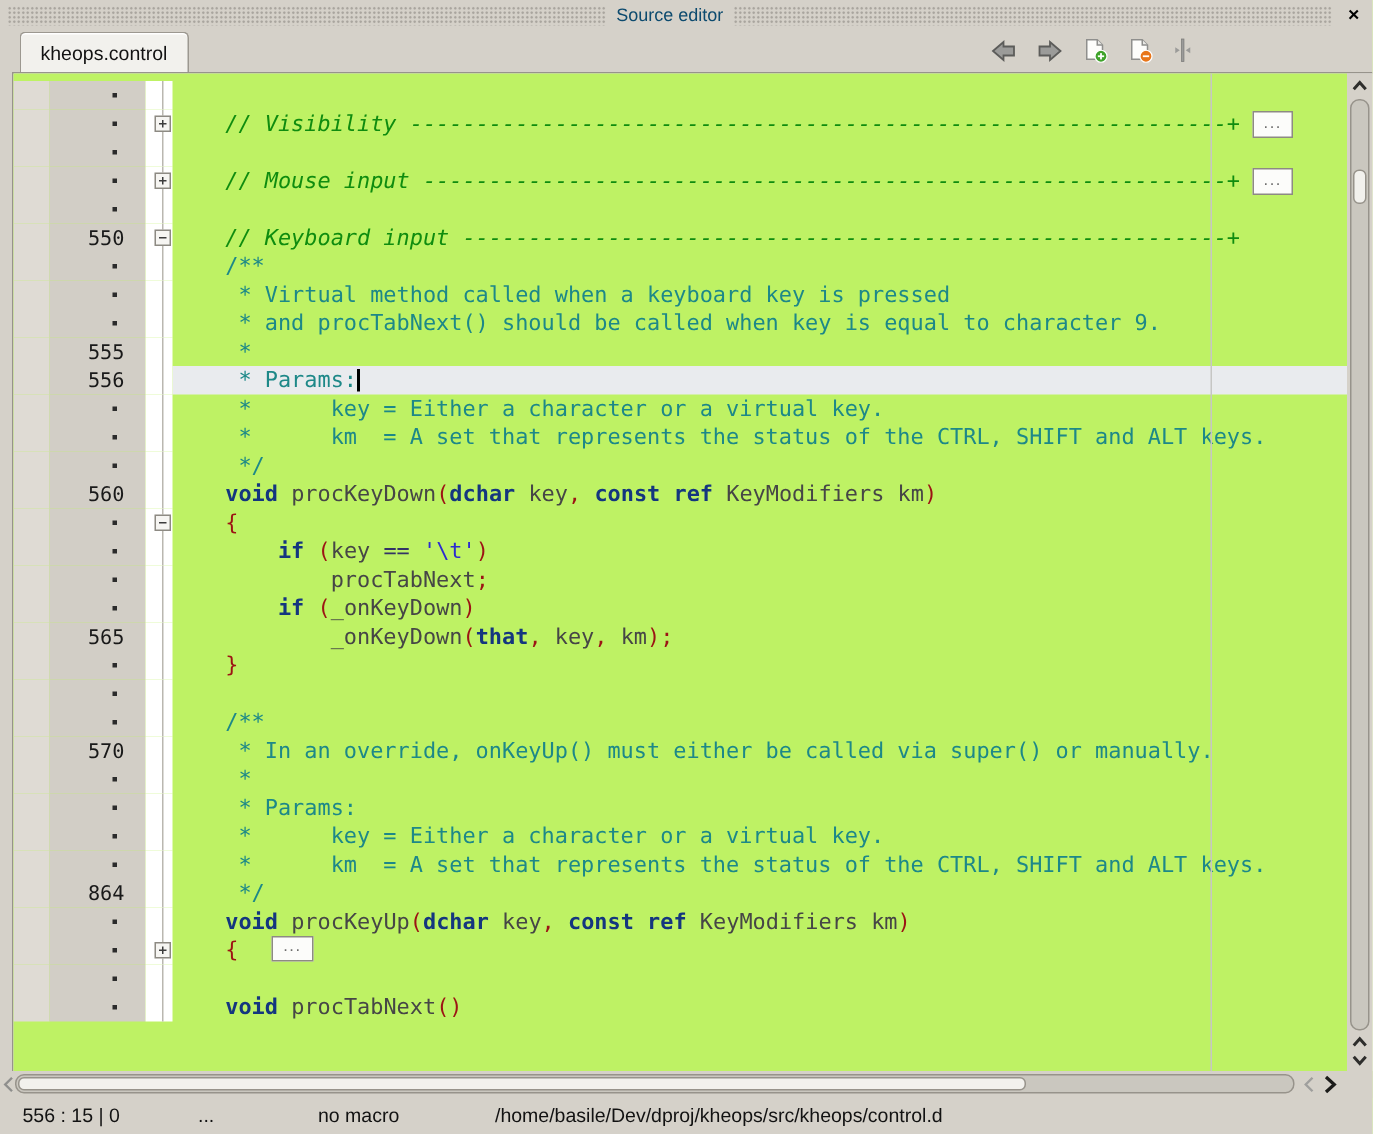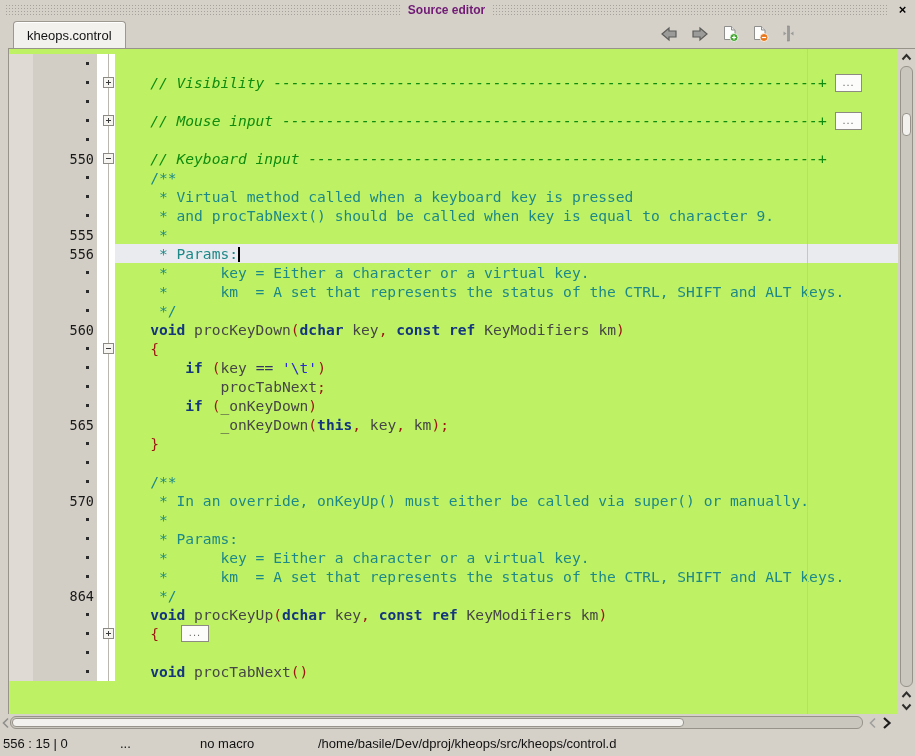--- a/index.html
+++ b/index.html
@@ -6,21 +6,21 @@
   html,body { width:915px; height:756px; }
   #app { position:relative; width:915px; height:756px; background:#d5d1c9; overflow:hidden;
          font-family:"Liberation Sans", sans-serif; cursor:default; }
 
   
   #titlebar { position:absolute; left:0; top:0; width:915px; height:20px;
               display:flex; align-items:center; gap:7px; padding:0 5px; }
   .stipple { flex:1; height:13px;
              background-image:radial-gradient(circle, #a6a29b 0.7px, rgba(0,0,0,0) 0.9px);
              background-size:3px 3px; }
-  #window-title { font-size:12px; font-weight:bold; color:#701a75; white-space:nowrap; }
+  #window-title { font-size:12px; font-weight:normal; color:#0c4a6e; white-space:nowrap; }
   #close-btn { width:15px; height:16px; text-align:center; font-size:13px; font-weight:bold; color:#000; line-height:16px; }
 
   
   #toolbar { position:absolute; left:0; top:20px; width:805px; height:28px; }
   #tab { position:absolute; left:13px; top:1px; height:27px; background:#f2f1ed;
          border:1px solid #9c9890; border-bottom:none; border-radius:4px 4px 0 0;
          padding:0 13px; display:flex; align-items:center; font-size:13px; color:#121212;
          box-shadow:inset 0 1px 0 #ffffff; }
   #tool-icons { position:absolute; right:10px; top:5px; display:flex; gap:13px; align-items:center; }
   .ticon { display:block; }
@@ -28,21 +28,21 @@
   
   #editor { position:absolute; left:8px; top:48px; width:907px; height:666px;
             background:#ffffff; border-left:1px solid #97938b; border-top:1px solid #97938b; }
   #code-viewport { position:absolute; left:0; top:0; right:17px; bottom:0; overflow:hidden; background:#bef264; }
   #margin-line { position:absolute; left:798px; top:0; bottom:0; width:1px; background:#c6c6c4; z-index:4; }
   #code-rows { position:absolute; left:0; top:5px; width:100%; }
 
   .row { display:flex; height:19px; position:relative; }
   .g-macro { width:24px; flex:none; background:#dfdbd4; }
   .g-num { width:64px; flex:none; background:#d2cec6; display:flex; align-items:center;
-           justify-content:flex-end; padding-right:3px;
+           justify-content:flex-end; padding-right:14px;
            font-family:"DejaVu Sans Mono", monospace; font-size:13.5px; color:#191919; }
   .dot { width:3px; height:3px; background:#2b2b2b; margin-right:5px; }
   .g-fold { width:18px; flex:none; position:relative; background:#fff; }
   .g-fold::before { content:""; position:absolute; left:11px; top:0; bottom:0; width:1px; background:#bab7b0; }
   .fold-box { position:absolute; left:6px; top:4px; width:11px; height:11px;
               background:#f6f5f2; border:1px solid #8d8a83; z-index:2; }
   .fold-box::before { content:""; position:absolute; left:2px; right:2px; top:4px; height:1px; background:#3c3c3c; }
   .fold-box.plus::after { content:""; position:absolute; top:2px; bottom:2px; left:4px; width:1px; background:#3c3c3c; }
 
   .code { flex:1; font-family:"DejaVu Sans Mono", monospace; font-size:14.6px; line-height:19px;
@@ -77,21 +77,21 @@
   #hscroll { position:absolute; left:0; top:714px; width:915px; height:18px; background:#d5d1c9; }
   #hs-left { position:absolute; left:1px; top:3px; }
   #hs-track { position:absolute; left:10px; top:2px; width:853px; height:13px; background:#cac7bf;
               border:1px solid #97938b; border-radius:6px; }
   #hs-thumb { position:absolute; left:1px; top:1px; width:672px; height:9px; background:#f2f1ed;
               border:1px solid #97938b; border-radius:4px; }
   #hs-right { position:absolute; left:868px; top:3px; display:flex; gap:3px; }
 
   
   #statusbar { position:absolute; left:0; top:732px; width:915px; height:24px; font-size:13px; color:#121212; }
-  #statusbar span { position:absolute; top:4px; white-space:nowrap; }
+  #statusbar span { position:absolute; top:4px; white-space:nowrap;margin-left:12px; }
   #st-caret { left:3px; }
   #st-ellipsis { left:120px; }
   #st-macro { left:200px; }
   #st-path { left:318px; }
 </style>
 </head>
 <body>
 
 <div id="app">
 
@@ -289,21 +289,21 @@
             <div class="g-num">
               <div class="dot"></div>
             </div>
             <div class="g-fold"></div>
             <div class="code"><span class="t">        </span><span class="kw">if</span><span class="t"> </span><span class="pn">(</span><span class="id">_onKeyDown</span><span class="pn">)</span></div>
           </div>
           <div class="row">
             <div class="g-macro"></div>
             <div class="g-num">565</div>
             <div class="g-fold"></div>
-            <div class="code"><span class="id">            _onKeyDown</span><span class="pn">(</span><span class="kw">this</span><span class="pn">,</span><span class="t"> </span><span class="id">key</span><span class="pn">,</span><span class="t"> </span><span class="id">km</span><span class="pn">);</span></div>
+            <div class="code"><span class="id">            _onKeyDown</span><span class="pn">(</span><span class="kw">that</span><span class="pn">,</span><span class="t"> </span><span class="id">key</span><span class="pn">,</span><span class="t"> </span><span class="id">km</span><span class="pn">);</span></div>
           </div>
           <div class="row">
             <div class="g-macro"></div>
             <div class="g-num">
               <div class="dot"></div>
             </div>
             <div class="g-fold"></div>
             <div class="code"><span class="pn">    }</span></div>
           </div>
           <div class="row">

